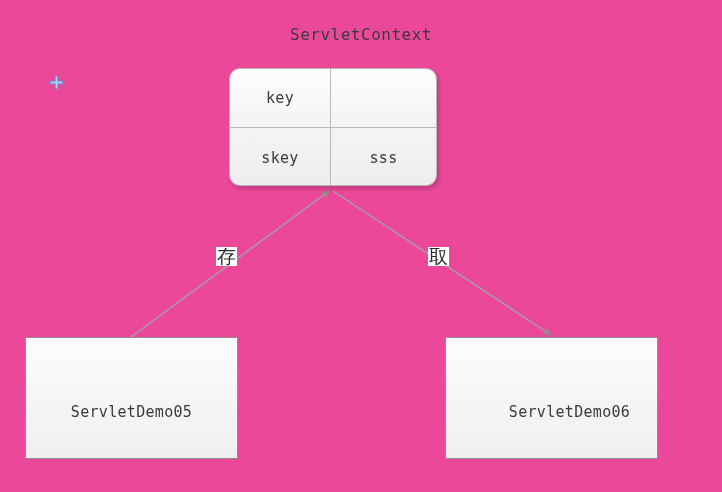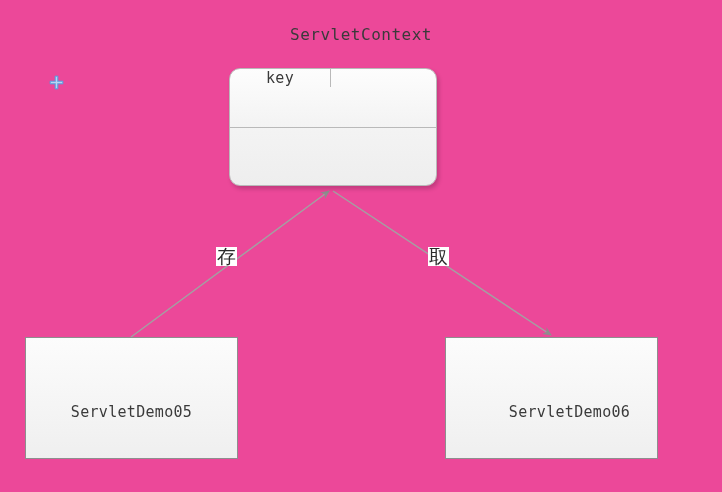--- a/index.html
+++ b/index.html
@@ -62,21 +62,20 @@
     border-radius: 11px;
     background: linear-gradient(to bottom, #fdfdfd 0%, #f4f4f4 45%, #eeeeee 100%);
     box-shadow: 2px 3px 4px rgba(0,0,0,0.18);
     box-sizing: border-box;
     overflow: hidden;
   }
   .ctx-row {
     display: flex;
     height: 59px;
     box-sizing: border-box;
-    flex-direction: column;
   }
   .ctx-row.row-top {
     border-bottom: 1px solid #b9b9b9;
   }
   .ctx-cell {
     display: flex;
     align-items: center;
     justify-content: center;
     box-sizing: border-box;
     font-family: "DejaVu Sans Mono", monospace;
@@ -156,20 +155,24 @@
 
     <line x1="131" y1="337" x2="329" y2="191" stroke="#a2a2a2" stroke-width="1.4" marker-end="url(#arrow-up)"></line>
 
     <line x1="333" y1="191" x2="551" y2="335" stroke="#a2a2a2" stroke-width="1.4" marker-end="url(#arrow-down)"></line>
   </svg>
 
   <div id="context-table">
     <div class="ctx-row row-top">
       <div class="ctx-cell col-key">key</div>
     </div>
+    <div class="ctx-row row-bottom">
+      <div class="ctx-cell col-key">skey</div>
+      <div class="ctx-cell col-value">sss</div>
+    </div>
   </div>
 
   <div class="edge-label" id="edge-label-store">存</div>
   <div class="edge-label" id="edge-label-fetch">取</div>
 
   <div class="servlet-box" id="servlet-demo-05">
     <span class="servlet-label">ServletDemo05</span>
   </div>
 
   <div class="servlet-box" id="servlet-demo-06">

